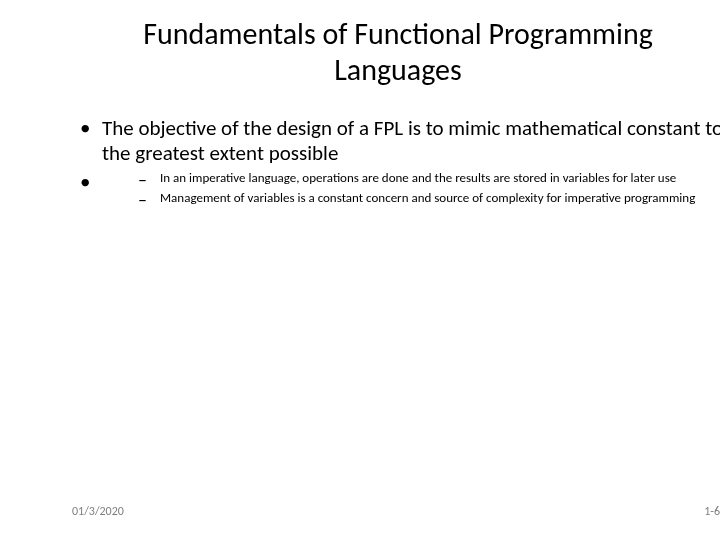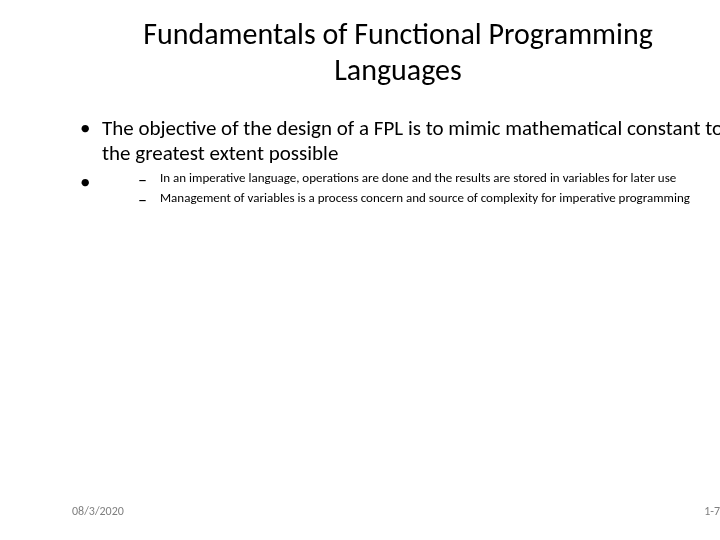--- a/index.html
+++ b/index.html
@@ -23,23 +23,23 @@
   <ul class="b1">
     <li>
       <span>The objective of the design of a FPL is to mimic mathematical constant to the greatest extent possible</span>
     </li>
     <li>
       <ul class="b2">
         <li>
           <span>In an imperative language, operations are done and the results are stored in variables for later use</span>
         </li>
         <li>
-          <span>Management of variables is a process concern and source of complexity for imperative programming</span>
+          <span>Management of variables is a constant concern and source of complexity for imperative programming</span>
         </li>
       </ul>
     </li>
   </ul>
 
   <div class="footer">
-    <span>08/3/2020</span>
-    <span>1-7</span>
+    <span>01/3/2020</span>
+    <span>1-6</span>
   </div>
 </div>
 
 </body></html>

